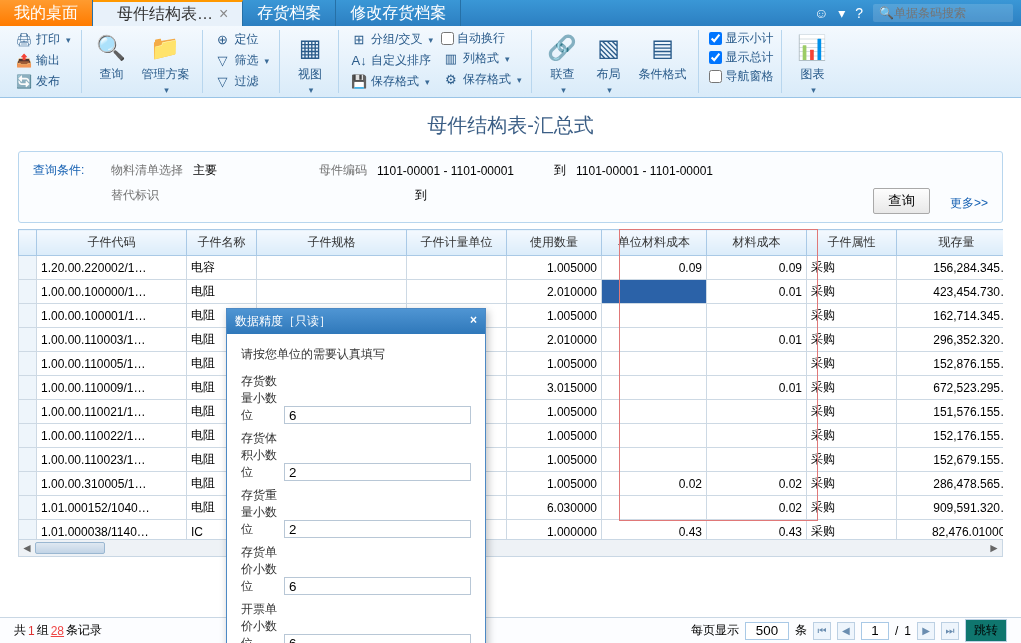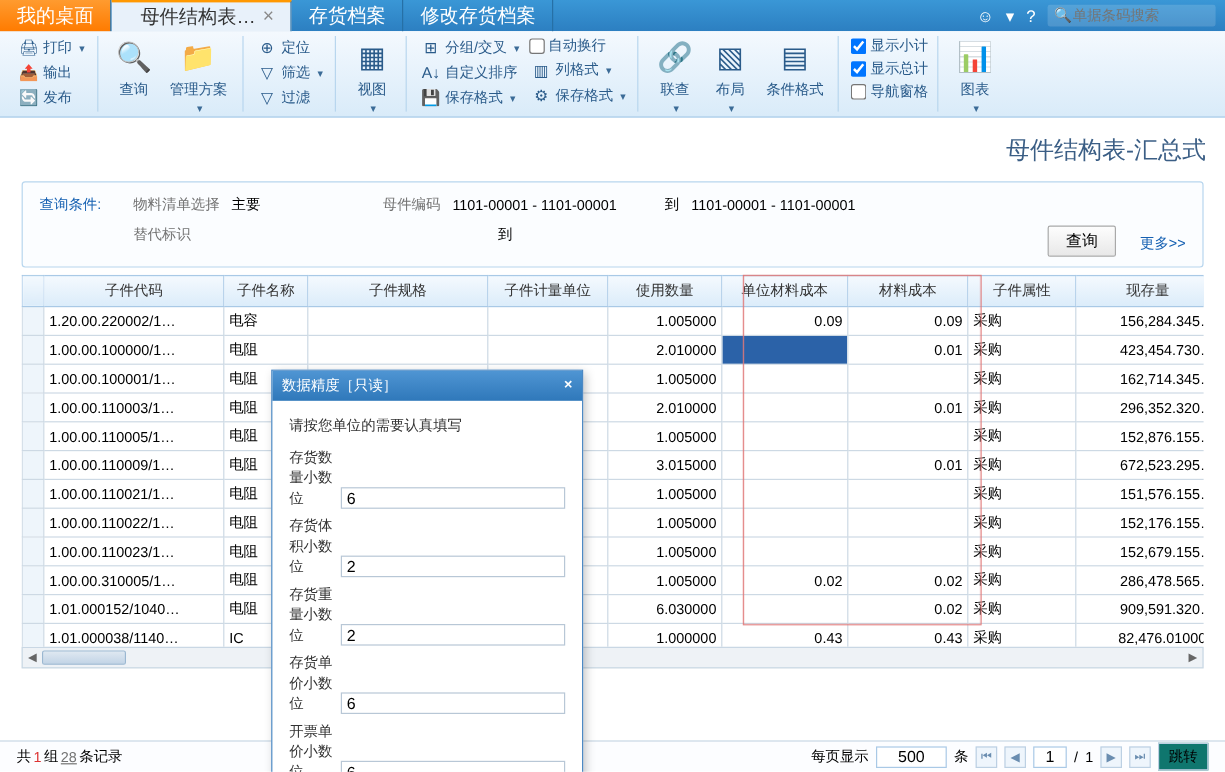--- a/index.html
+++ b/index.html
@@ -19,21 +19,21 @@
 .ribbon-group { border-right: 1px solid #b8d6ee; padding: 0 8px; display: flex; gap: 6px; align-items: flex-start; }
 .rb-col { display: flex; flex-direction: column; gap: 2px; }
 .rb-item { display: flex; align-items: center; gap: 4px; cursor: pointer; padding: 1px 2px; white-space: nowrap; color: #2a5b8a; }
 .rb-item .ico { width: 16px; height: 16px; display: inline-flex; align-items: center; justify-content: center; font-size: 13px; }
 .rb-big { display: flex; flex-direction: column; align-items: center; gap: 2px; cursor: pointer; color: #2a5b8a; padding: 2px 4px; }
 .rb-big .ico { width: 32px; height: 32px; font-size: 24px; display: flex; align-items: center; justify-content: center; }
 .drop::after { content: "▾"; font-size: 9px; color: #3b6b97; margin-left: 2px; }
 .chk { display: flex; align-items: center; gap: 3px; color: #2a5b8a; }
 .chk input { margin: 0; }
 
-.title-bar { text-align: right; padding: 14px 16px 8px; font-size: 20px; color: #3b5e85; }
+.title-bar { text-align: center; padding: 14px 4px 8px; font-size: 20px; color: #3b5e85; }
 
 .query-panel { margin: 4px 18px 6px; border: 1px solid #b8d6ee; border-radius: 3px; padding: 10px 14px; position: relative; background: #fbfdff; }
 .qp-row { display: flex; align-items: center; margin-bottom: 8px; gap: 10px; }
 .qp-label { color: #1560b2; width: 68px; }
 .qp-text { color: #444; }
 .blue-link { color: #737373; }
 .qp-btn { position: absolute; right: 72px; bottom: 8px; padding: 3px 14px; background: linear-gradient(#fdfdfd,#e8e8e8); border: 1px solid #a9a9a9; border-radius: 2px; cursor: pointer; }
 .more-link { position: absolute; right: 14px; bottom: 10px; color: #1560b2; cursor: pointer; }
 
 .grid-wrap { margin: 0 18px; height: 310px; position: relative; overflow: hidden; }
@@ -48,23 +48,23 @@
 
 .c3, .c4 { }
 
 .hscroll { height: 18px; background: #eef2f6; border: 1px solid #c9d7e4; margin: 0 18px; display:flex; align-items:center; }
 .hscroll .arrow { width:16px; text-align:center; color:#666; cursor:pointer; }
 .hscroll .track { flex:1; position:relative; height:12px; }
 .hscroll .thumb { position:absolute; left:0; width:70px; height:12px; background: linear-gradient(#dfe8f1,#c2d4e6); border:1px solid #9ab7d1; border-radius:2px; }
 
 .status { position: absolute; bottom: 0; left: 0; right: 0; height: 26px; border-top: 1px solid #c9d7e4; display: flex; align-items: center; padding: 0 14px; font-size: 12px; background: #fcfdff; }
 .status .red { color: #d33; margin: 0 2px; }
-.status .blue { color: #737373; margin: 0 2px; text-decoration: underline; }
+.status .blue { color: #ef4444; margin: 0 2px; text-decoration: underline; }
 .status-right { margin-left: auto; display: flex; align-items: center; gap: 6px; }
-.pg-inp { width: 59px; border: 1px solid #a9c9e6; text-align: center; height: 18px; }
+.pg-inp { width: 44px; border: 1px solid #a9c9e6; text-align: center; height: 18px; }
 .pg-btn { width: 18px; height: 18px; border: 1px solid #bcd0e3; background: #eef5fc; color: #6a8db0; cursor: pointer; display:inline-flex; align-items:center; justify-content:center; font-size:10px; }
 .jump-btn { padding: 2px 8px; border:1px solid #bcd0e3; background:#0f766e; cursor:pointer; }
 
 .dialog { position: absolute; left: 226px; top: 308px; width: 260px; background: #fff; border: 1px solid #4d89c4; box-shadow: 2px 3px 8px rgba(0,0,0,.25); z-index: 50; }
 .dlg-title { background: linear-gradient(#4f95d3,#2f78ba); color: #fff; padding: 4px 8px; display: flex; align-items: flex-start; }
 .dlg-title .x { margin-left: auto; cursor: pointer; font-weight: bold; }
 .dlg-body { padding: 12px 14px 6px; color: #333; }
 .dlg-body .hint { margin-bottom: 10px; }
 .frow { display: flex; align-items: flex-end; margin-bottom: 6px; }
 .frow label { width: 100px; }

